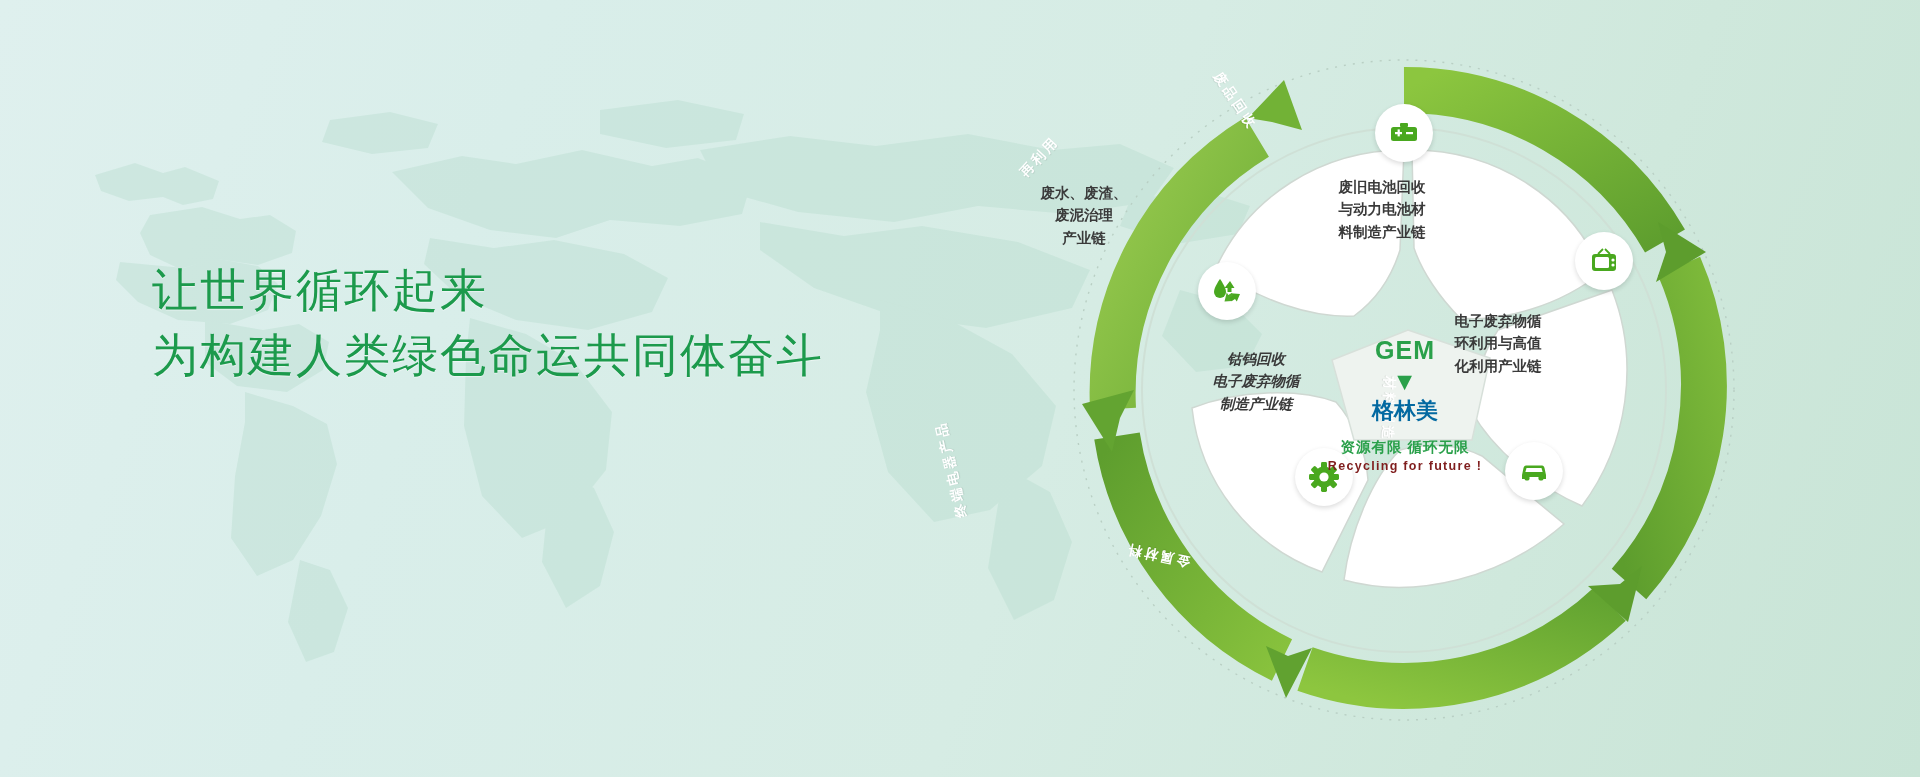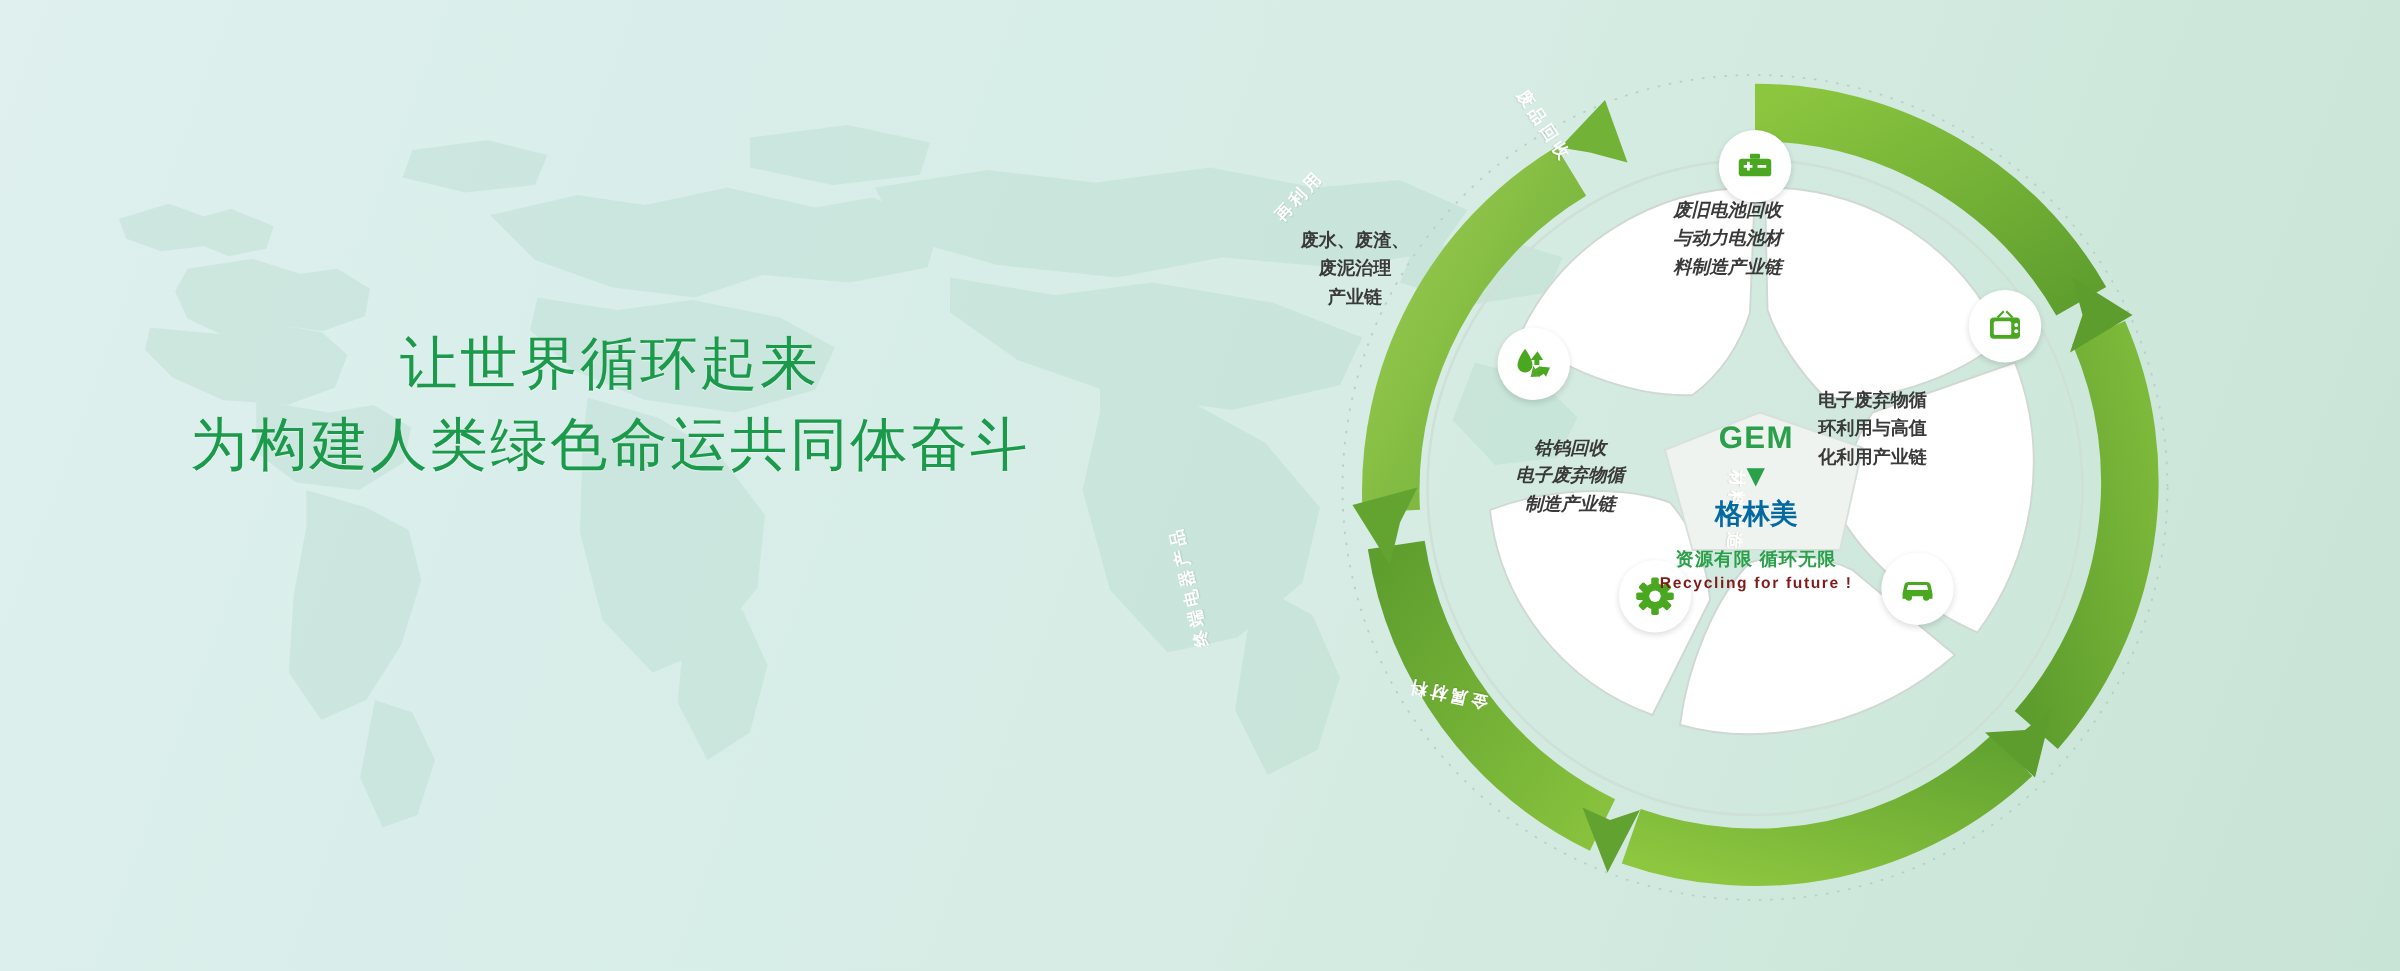--- a/index.html
+++ b/index.html
@@ -11,21 +11,21 @@
   }
   
   #worldmap{position:absolute;left:0;top:0;width:1920px;height:777px;opacity:.42;}
   #worldmap path{fill:#b9ddcf;}
 
   
   .headline{
     position:absolute;left:152px;top:258px;
     color:#1c9a4c;letter-spacing:2px;line-height:1.42;
     font-family:"Liberation Sans","DejaVu Sans",sans-serif;
-    font-size:46px;font-weight:500;text-shadow:0 1px 1px rgba(255,255,255,.55);text-align:center;
+    font-size:46px;font-weight:500;text-shadow:0 1px 1px rgba(255,255,255,.55);
   }
   .headline div{white-space:nowrap;}
 
   
   #diagram{position:absolute;left:1020px;top:0px;width:800px;height:777px;}
   .lbl{
     position:absolute;color:#ffffff;font-size:13.5px;letter-spacing:3px;
     font-weight:600;white-space:nowrap;text-shadow:0 1px 1px rgba(0,0,0,.10);
   }
   .seg-text{
@@ -166,21 +166,21 @@
 
   <div class="lbl" style="left:-118px;top:460px;transform:rotate(-103deg);">终端电器产品</div>
 
   
   <div class="seg-text" style="left:-46px;top:182px;width:220px;">
     <div>废水、废渣、</div>
     <div>废泥治理</div>
     <div>产业链</div>
   </div>
 
-  <div class="seg-text" style="left:262px;top:158px;width:200px;font-style:italic;">
+  <div class="seg-text" style="left:262px;top:176px;width:200px;">
     <div>废旧电池回收</div>
     <div>与动力电池材</div>
     <div>料制造产业链</div>
   </div>
 
   <div class="seg-text" style="left:378px;top:310px;width:200px;">
     <div>电子废弃物循</div>
     <div>环利用与高值</div>
     <div>化利用产业链</div>
   </div>

